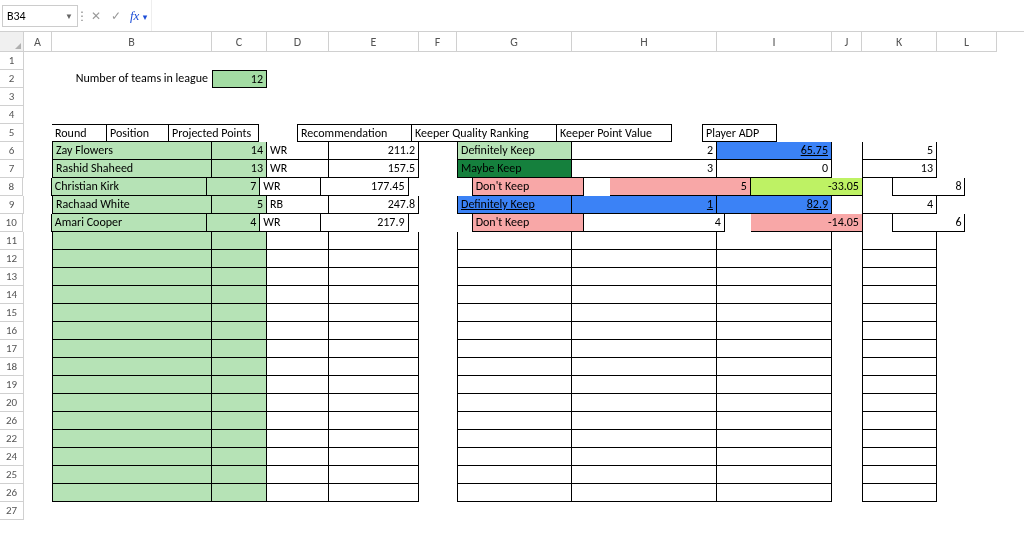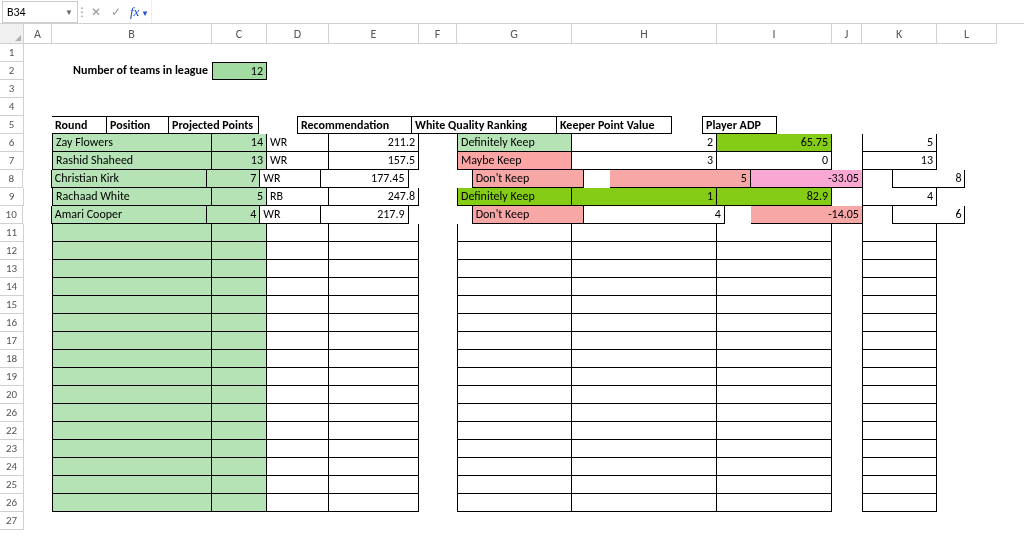--- a/index.html
+++ b/index.html
@@ -5,21 +5,21 @@
     * { box-sizing: border-box; margin: 0; padding: 0; }
     body {
       font-family: Calibri, Arial, sans-serif;
       font-size: 12px;
       background: #fff;
       user-select: none;
     }
     .formula-bar {
       display: flex;
       align-items: center;
-      height: 24px;
+      height: 32px;
       border-bottom: 1px solid #d0d0d0;
       background: #fff;
     }
     .name-box {
       width: 76px;
       height: 22px;
       border: 1px solid #ccc;
       background: #fff;
       display: flex;
       align-items: center;
@@ -85,28 +85,28 @@
       line-height: 17px;
       padding: 0 3px;
       overflow: hidden;
       white-space: nowrap;
       font-size: 12px;
     }
     .b-r { border-right:1px solid #000; }
     .b-b { border-bottom:1px solid #000; }
     .b-t { border-top:1px solid #000; }
     .b-l { border-left:1px solid #000; }
-    .bold { font-weight: bold; }
+    .bold { font-weight: normal; }
     .ta-r { text-align: right; }
     .bg-lgreen { background: #b6e3b6; }
     .bg-mgreen { background: #a3dca3; }
-    .bg-yellow { background: #fca5a5; }
-    .bg-dgreen { background: #84cc16; }
+    .bg-yellow { background: #15803d; }
+    .bg-dgreen { background: #3b82f6; text-decoration: underline; }
     .bg-pink { background: #f8a7a7; margin-left: 26px; }
-    .bg-red { background: #f9a8d4; }
+    .bg-red { background: #bef264; }
     
     
     .cA{width:28px;} .cB{width:160px;} .cC{width:55px;} .cD{width:62px;}
     .cE{width:90px;} .cF{width:38px;} .cG{width:115px;} .cH{width:145px;}
     .cI{width:115px;} .cJ{width:30px;} .cK{width:75px;} .cL{width:60px;}
   </style>
 </head>
 <body>
 
 <div class="formula-bar">
@@ -201,21 +201,21 @@
         <div class="cell cL"></div>
       </div>
       <div class="row">
         <div class="rh">5</div>
         <div class="cell cA"></div>
         <div class="cell cC bold b-r b-t b-b">Round</div>
         <div class="cell cD bold b-r b-t b-b">Position</div>
         <div class="cell cE bold b-r b-t b-b">Projected Points</div>
         <div class="cell cF"></div>
         <div class="cell cG bold b-l b-r b-t b-b">Recommendation</div>
-        <div class="cell cH bold b-r b-t b-b">White Quality Ranking</div>
+        <div class="cell cH bold b-r b-t b-b">Keeper Quality Ranking</div>
         <div class="cell cI bold b-r b-t b-b">Keeper Point Value</div>
         <div class="cell cJ"></div>
         <div class="cell cK bold b-l b-r b-t b-b">Player ADP</div>
         <div class="cell cL"></div>
       </div>
       <div class="row">
         <div class="rh">6</div>
         <div class="cell cA"></div>
         <div class="cell cB bg-lgreen b-l b-r b-b">Zay Flowers</div>
         <div class="cell cC bg-lgreen b-r b-b ta-r">14</div>
@@ -463,35 +463,20 @@
         <div class="cell cE b-r b-b ta-r"></div>
         <div class="cell cF"></div>
         <div class="cell cG b-l b-r b-b"></div>
         <div class="cell cH b-r b-b ta-r"></div>
         <div class="cell cI b-r b-b ta-r"></div>
         <div class="cell cJ"></div>
         <div class="cell cK b-l b-r b-b ta-r"></div>
         <div class="cell cL"></div>
       </div>
       <div class="row">
-        <div class="rh">23</div>
-        <div class="cell cA"></div>
-        <div class="cell cB bg-lgreen b-l b-r b-b"></div>
-        <div class="cell cC bg-lgreen b-r b-b ta-r"></div>
-        <div class="cell cD b-r b-b"></div>
-        <div class="cell cE b-r b-b ta-r"></div>
-        <div class="cell cF"></div>
-        <div class="cell cG b-l b-r b-b"></div>
-        <div class="cell cH b-r b-b ta-r"></div>
-        <div class="cell cI b-r b-b ta-r"></div>
-        <div class="cell cJ"></div>
-        <div class="cell cK b-l b-r b-b ta-r"></div>
-        <div class="cell cL"></div>
-      </div>
-      <div class="row">
         <div class="rh">24</div>
         <div class="cell cA"></div>
         <div class="cell cB bg-lgreen b-l b-r b-b"></div>
         <div class="cell cC bg-lgreen b-r b-b ta-r"></div>
         <div class="cell cD b-r b-b"></div>
         <div class="cell cE b-r b-b ta-r"></div>
         <div class="cell cF"></div>
         <div class="cell cG b-l b-r b-b"></div>
         <div class="cell cH b-r b-b ta-r"></div>
         <div class="cell cI b-r b-b ta-r"></div>

